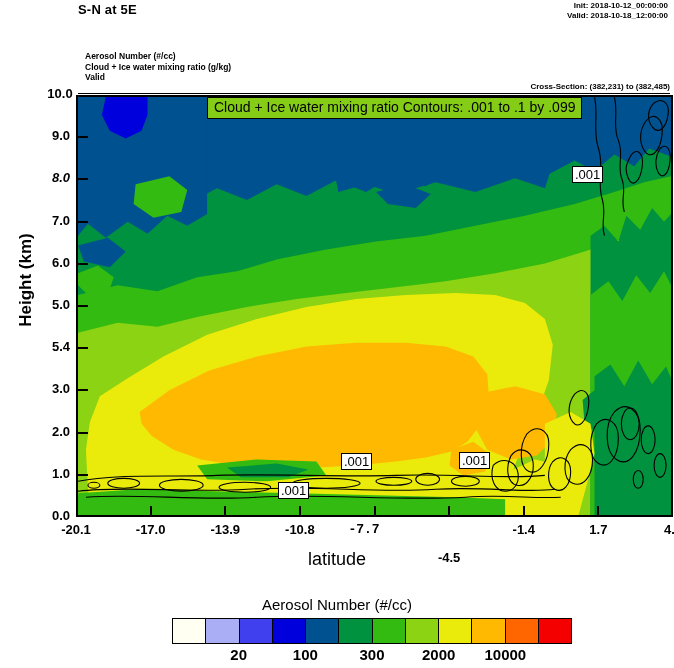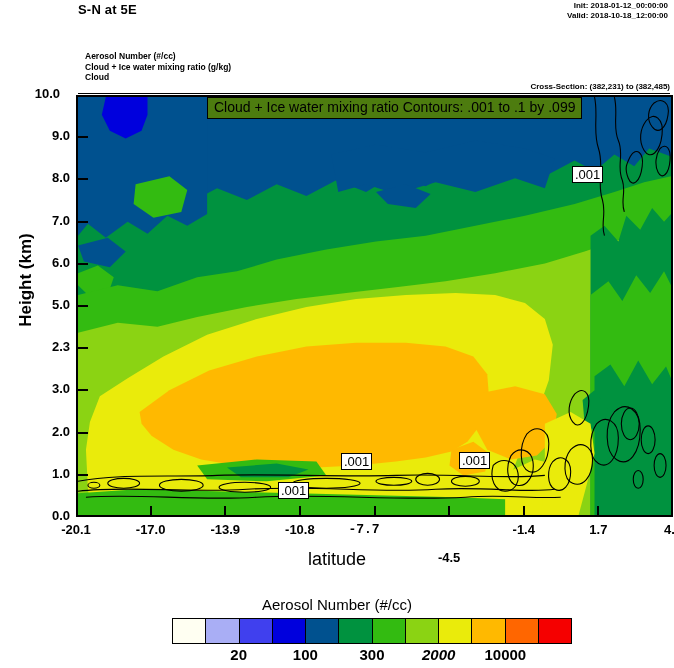--- a/index.html
+++ b/index.html
@@ -18,21 +18,21 @@
   #xsec-rule{left:78px;top:93px;width:592px;height:1px;background:#000;}
 
   
   #plot-frame{left:76px;top:95px;width:597px;height:422px;border:2px solid #000;box-sizing:border-box;background:#fff;overflow:hidden;}
   #field{position:absolute;inset:0;}
   #field svg{display:block;width:100%;height:100%;}
 
   
   #contour-title{
     left:207px;top:97px;height:20px;line-height:19px;
-    background:#4d7c0f;border:1.5px solid #000;
+    background:#84cc16;border:1.5px solid #000;
     padding:0 6px;font-size:14px;white-space:nowrap;z-index:6;
   }
 
   
   .ytick-lab{right:0;font-size:13px;font-weight:bold;text-align:right;width:44px;}
   .xtick-lab{font-size:13px;font-weight:bold;text-align:center;width:60px;}
 
   #ylabel{left:-24px;top:270px;width:100px;font-size:17px;font-weight:bold;
           transform:rotate(-90deg);transform-origin:center;text-align:center;}
   #xlabel{left:0;top:549px;width:674px;text-align:center;font-size:18px;}
@@ -44,28 +44,28 @@
   .cb-cell:last-child{border-right:none;}
   #cb-ticks{left:172px;top:646px;width:400px;height:20px;}
   .cb-tick-lab{position:absolute;top:0;font-size:15px;font-weight:bold;text-align:center;width:70px;}
 </style>
 </head>
 <body>
 
 <div class="abs" id="title">S-N at 5E</div>
 
 <div class="abs" id="init-block">
-  <div>Init: 2018-01-12_00:00:00</div>
+  <div>Init: 2018-10-12_00:00:00</div>
   <div>Valid: 2018-10-18_12:00:00</div>
 </div>
 
 <div class="abs" id="varblock">
   <div>Aerosol Number   (#/cc)</div>
   <div>Cloud + Ice water mixing ratio   (g/kg)</div>
-  <div>Cloud</div>
+  <div>Valid</div>
 </div>
 
 <div class="abs" id="xsec">Cross-Section: (382,231) to (382,485)</div>
 <div class="abs" id="xsec-rule"></div>
 
 <div class="abs" id="ylabel">Height (km)</div>
 <div class="abs" id="xlabel">latitude</div>
 
 <div class="abs" id="plot-frame">
   <div id="field">
@@ -161,44 +161,44 @@
     <div class="cb-cell" style="background: rgb(139, 211, 19);"></div>
     <div class="cb-cell" style="background: rgb(234, 235, 11);"></div>
     <div class="cb-cell" style="background: rgb(255, 185, 0);"></div>
     <div class="cb-cell" style="background: rgb(255, 102, 0);"></div>
     <div class="cb-cell" style="background: rgb(245, 0, 0);"></div>
   </div>
 <div class="abs" id="cb-ticks">
     <div class="cb-tick-lab" style="left: 31.6667px;">20</div>
     <div class="cb-tick-lab" style="left: 98.3333px;">100</div>
     <div class="cb-tick-lab" style="left: 165px;">300</div>
-    <div class="cb-tick-lab" style="left: 231.667px; font-style: italic;">2000</div>
+    <div class="cb-tick-lab" style="left: 231.667px;">2000</div>
     <div class="cb-tick-lab" style="left: 298.333px;">10000</div>
   </div>
 
 <div class="abs ytick-lab" style="left: 26px; top: 508px;">0.0</div>
 <div class="abs ytick-lab" style="left: 26px; top: 465.8px;">1.0</div>
 <div class="abs" style="left: 78px; top: 473.8px; width: 10px; height: 2px; background: rgb(0, 0, 0); z-index: 8;"></div>
 <div class="abs ytick-lab" style="left: 26px; top: 423.6px;">2.0</div>
 <div class="abs" style="left: 78px; top: 431.6px; width: 10px; height: 2px; background: rgb(0, 0, 0); z-index: 8;"></div>
 <div class="abs ytick-lab" style="left: 26px; top: 381.4px;">3.0</div>
 <div class="abs" style="left: 78px; top: 389.4px; width: 10px; height: 2px; background: rgb(0, 0, 0); z-index: 8;"></div>
-<div class="abs ytick-lab" style="left: 26px; top: 339.2px;">2.3</div>
+<div class="abs ytick-lab" style="left: 26px; top: 339.2px;">5.4</div>
 <div class="abs" style="left: 78px; top: 347.2px; width: 10px; height: 2px; background: rgb(0, 0, 0); z-index: 8;"></div>
 <div class="abs ytick-lab" style="left: 26px; top: 297px;">5.0</div>
 <div class="abs" style="left: 78px; top: 305px; width: 10px; height: 2px; background: rgb(0, 0, 0); z-index: 8;"></div>
 <div class="abs ytick-lab" style="left: 26px; top: 254.8px;">6.0</div>
 <div class="abs" style="left: 78px; top: 262.8px; width: 10px; height: 2px; background: rgb(0, 0, 0); z-index: 8;"></div>
 <div class="abs ytick-lab" style="left: 26px; top: 212.6px;">7.0</div>
 <div class="abs" style="left: 78px; top: 220.6px; width: 10px; height: 2px; background: rgb(0, 0, 0); z-index: 8;"></div>
-<div class="abs ytick-lab" style="left: 26px; top: 170.4px;">8.0</div>
+<div class="abs ytick-lab" style="left: 26px; top: 170.4px; font-style: italic;">8.0</div>
 <div class="abs" style="left: 78px; top: 178.4px; width: 10px; height: 2px; background: rgb(0, 0, 0); z-index: 8;"></div>
 <div class="abs ytick-lab" style="left: 26px; top: 128.2px; text-align: right;">9.0</div>
 <div class="abs" style="left: 78px; top: 136.2px; width: 10px; height: 2px; background: rgb(0, 0, 0); z-index: 8;"></div>
-<div class="abs ytick-lab" style="left: 16px; top: 86px;">10.0</div>
+<div class="abs ytick-lab" style="left: 38px; top: 86px; text-align: center;">10.0</div>
 <div class="abs xtick-lab" style="left: 46px; top: 522px;">-20.1</div>
 <div class="abs xtick-lab" style="left: 120.625px; top: 522px;">-17.0</div>
 <div class="abs" style="left: 149.625px; top: 506px; width: 2px; height: 10px; background: rgb(0, 0, 0); z-index: 8;"></div>
 <div class="abs xtick-lab" style="left: 195.25px; top: 522px;">-13.9</div>
 <div class="abs" style="left: 224.25px; top: 506px; width: 2px; height: 10px; background: rgb(0, 0, 0); z-index: 8;"></div>
 <div class="abs xtick-lab" style="left: 269.875px; top: 522px;">-10.8</div>
 <div class="abs" style="left: 298.875px; top: 506px; width: 2px; height: 10px; background: rgb(0, 0, 0); z-index: 8;"></div>
 <div class="abs xtick-lab" style="left: 334px; top: 522px; font-family: Liberation Mono, monospace;">-7.7</div>
 <div class="abs" style="left: 373.5px; top: 506px; width: 2px; height: 10px; background: rgb(0, 0, 0); z-index: 8;"></div>
 <div class="abs xtick-lab" style="left: 419.125px; top: 522px; margin-top: 28px;">-4.5</div>

